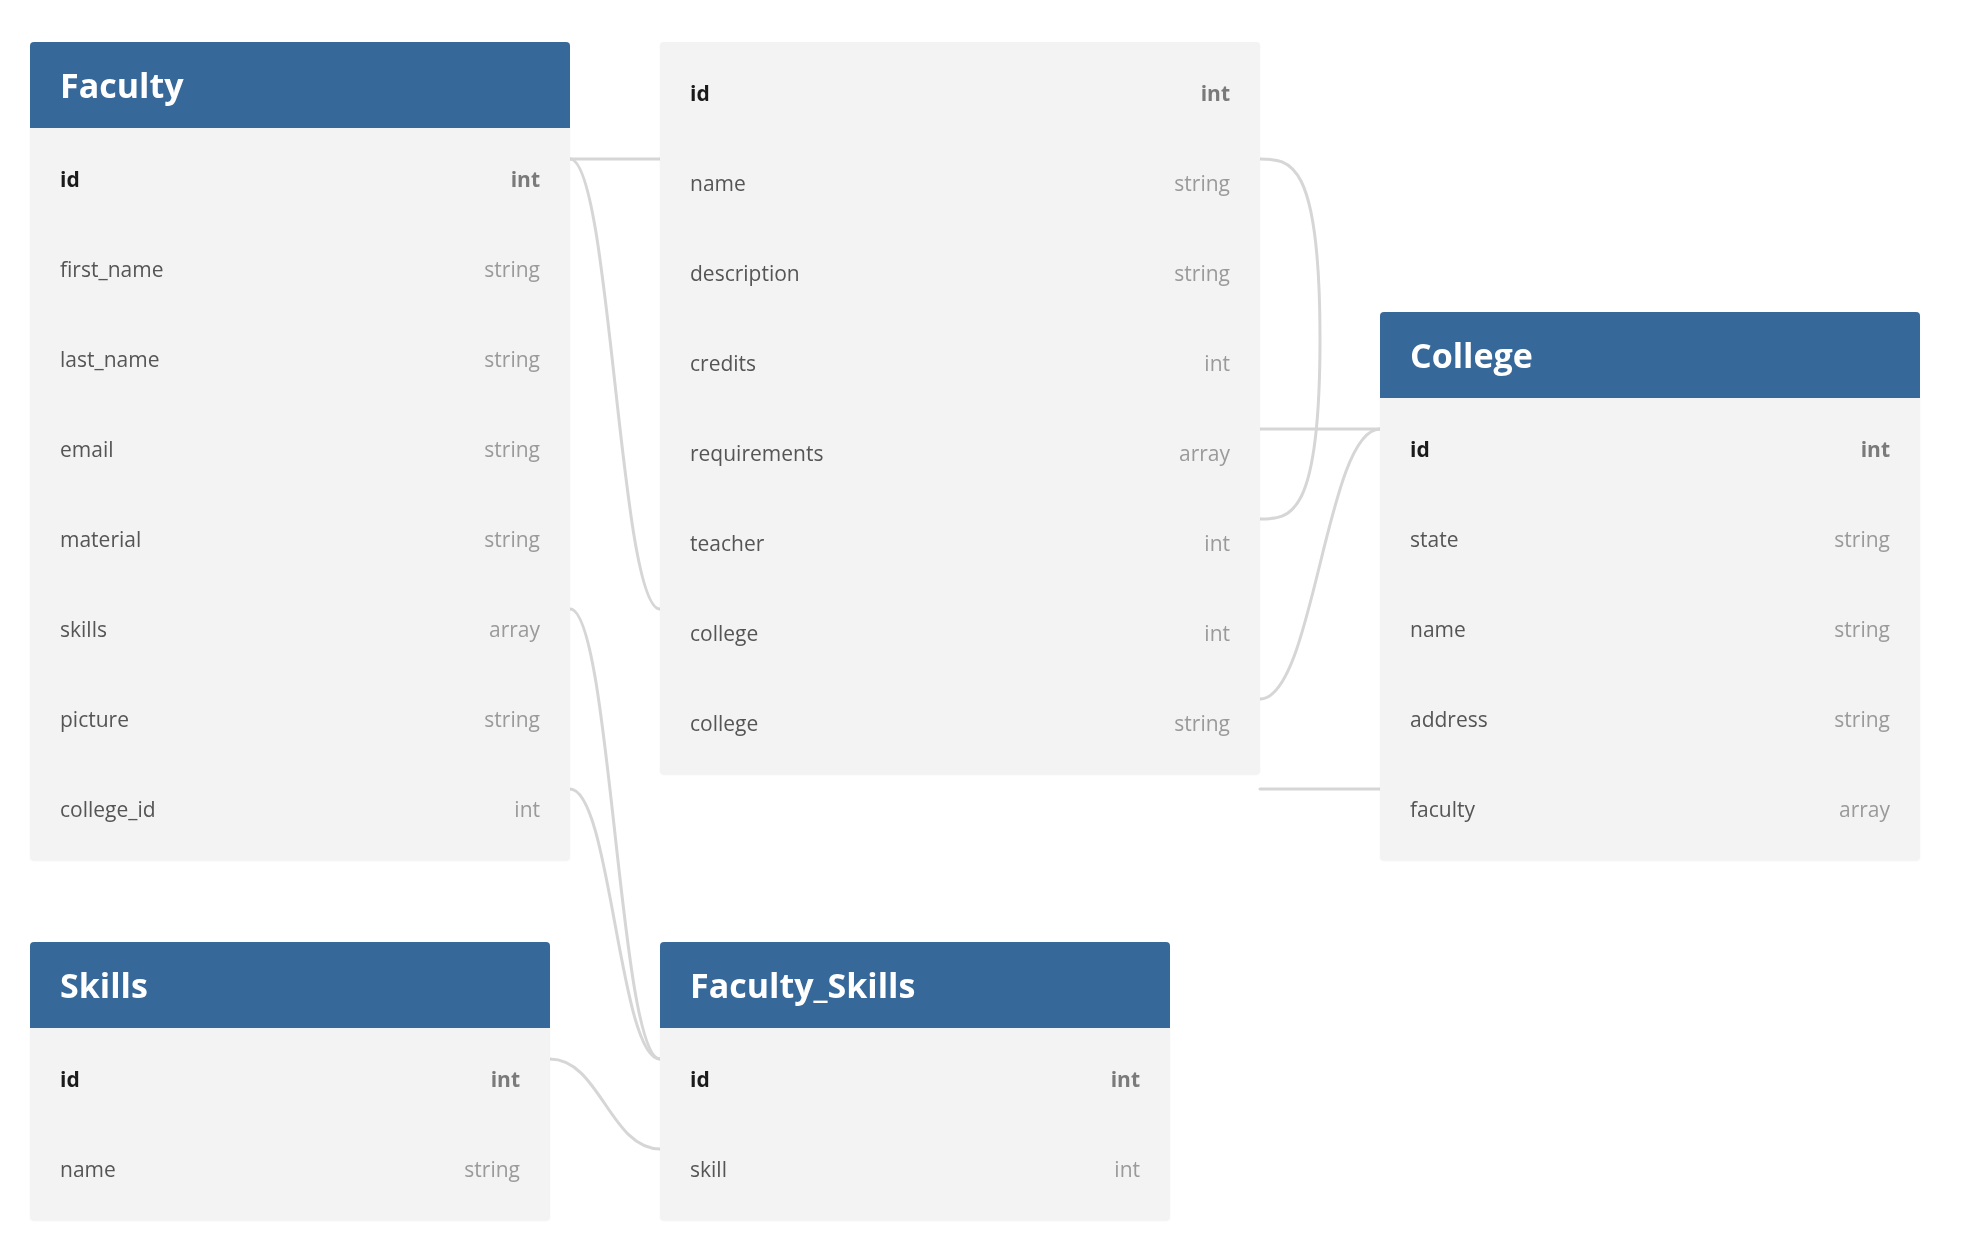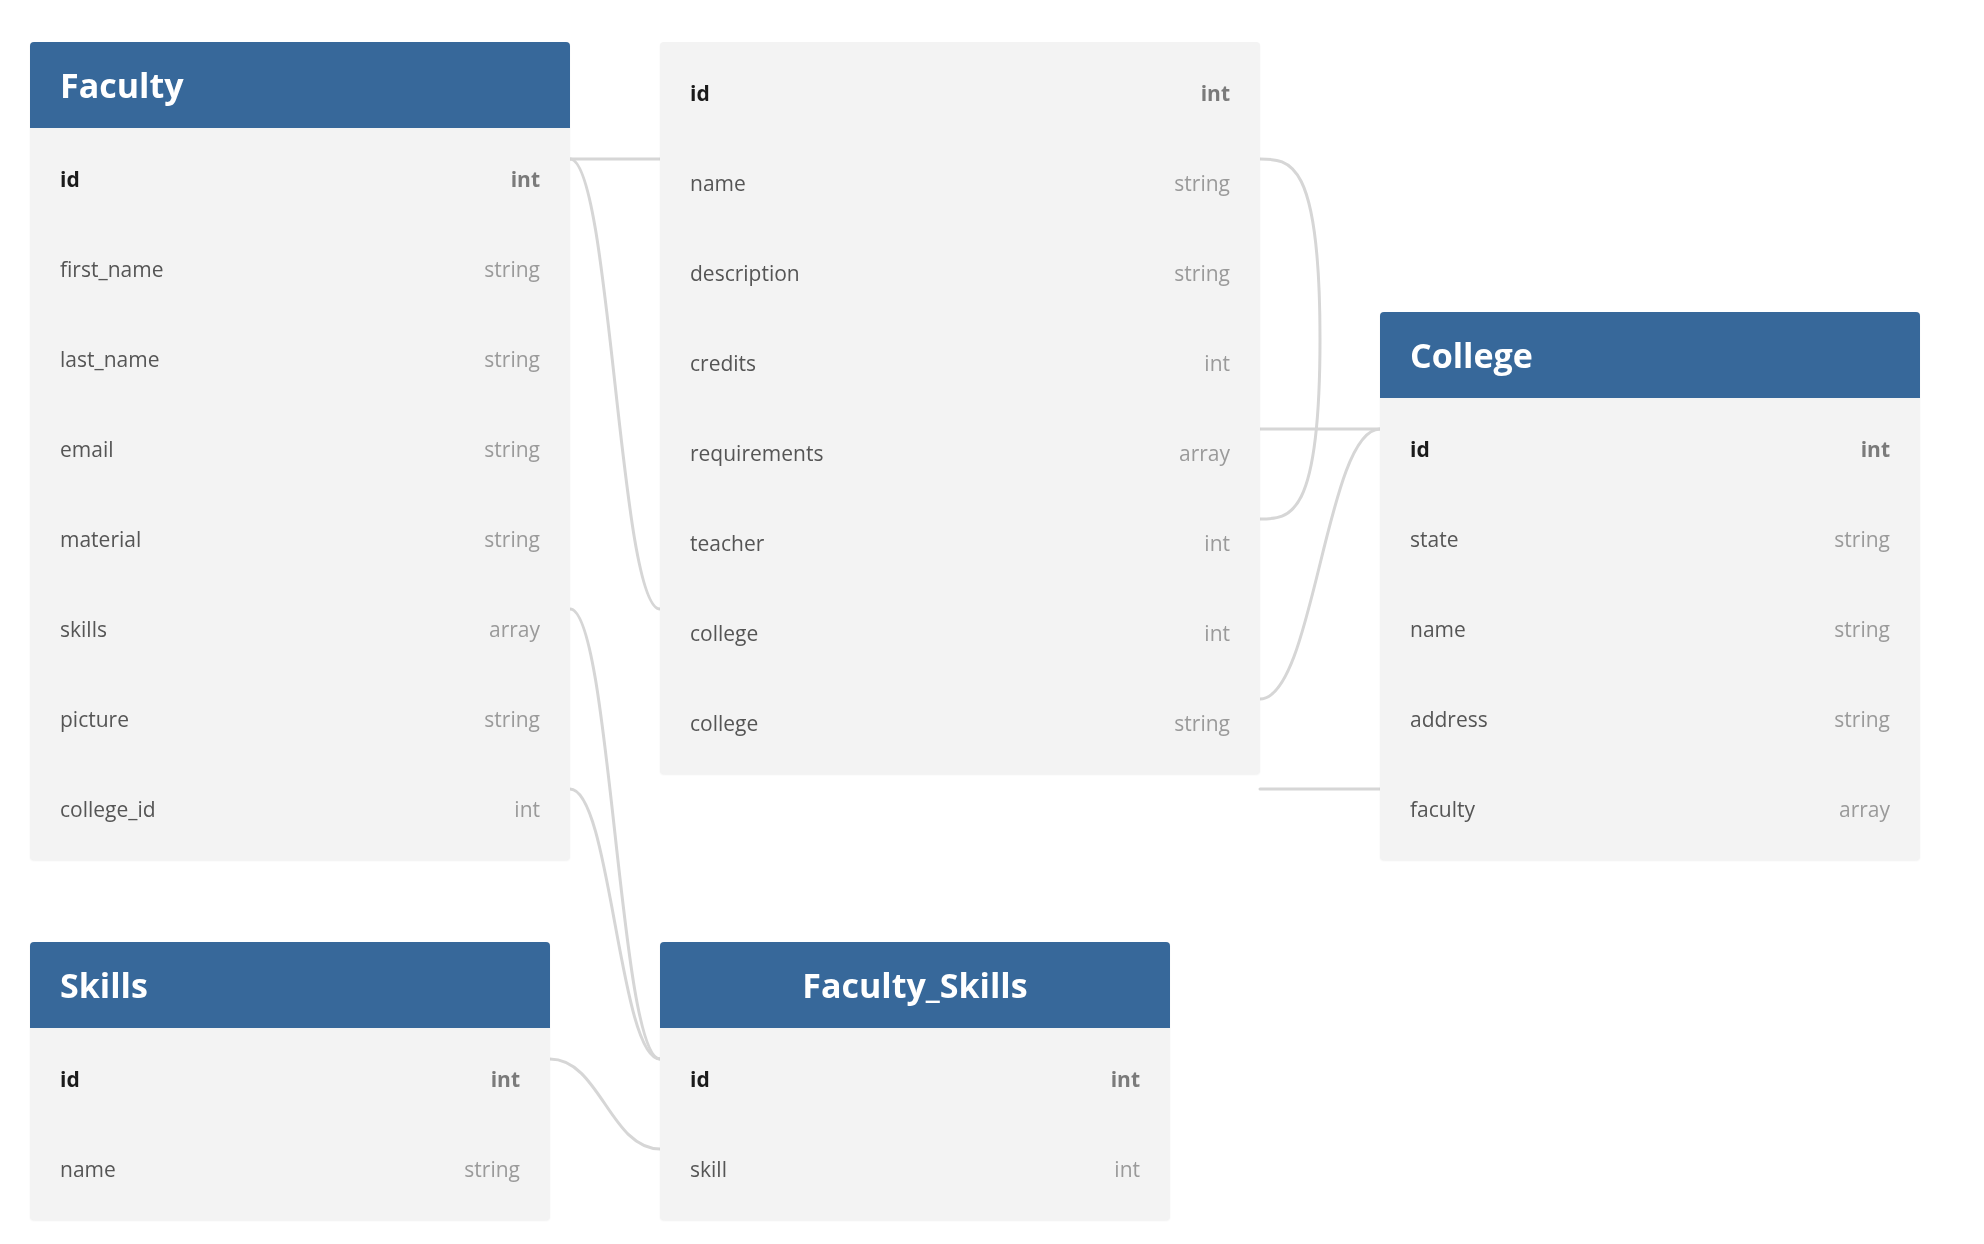--- a/index.html
+++ b/index.html
@@ -171,21 +171,21 @@
         <div class="row pk">
           <span class="field">id</span>
           <span class="type">int</span>
         </div>
         <div class="row">
           <span class="field">name</span>
           <span class="type">string</span>
         </div>
       </div>
     </div>
-    <div class="table" style="left: 660px; top: 930px; width: 510px; text-align: center;">
+    <div class="table" style="left: 660px; top: 930px; width: 510px;">
       <div class="table-header">Faculty_Skills</div>
       <div class="table-body">
         <div class="row pk">
           <span class="field">id</span>
           <span class="type">int</span>
         </div>
         <div class="row">
           <span class="field">skill</span>
           <span class="type">int</span>
         </div>

